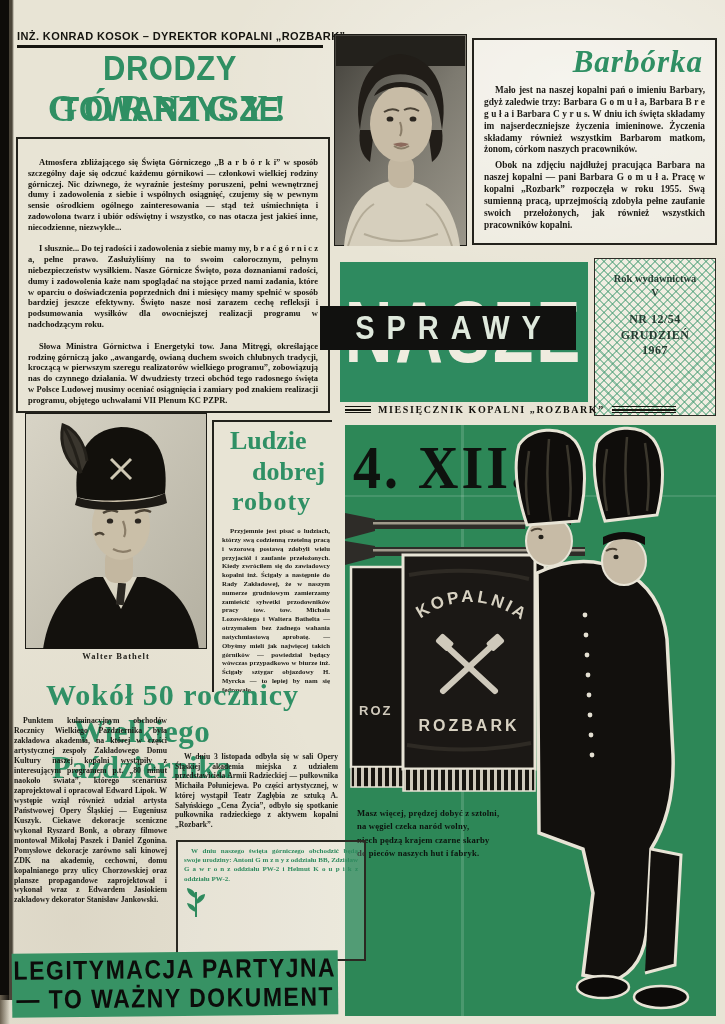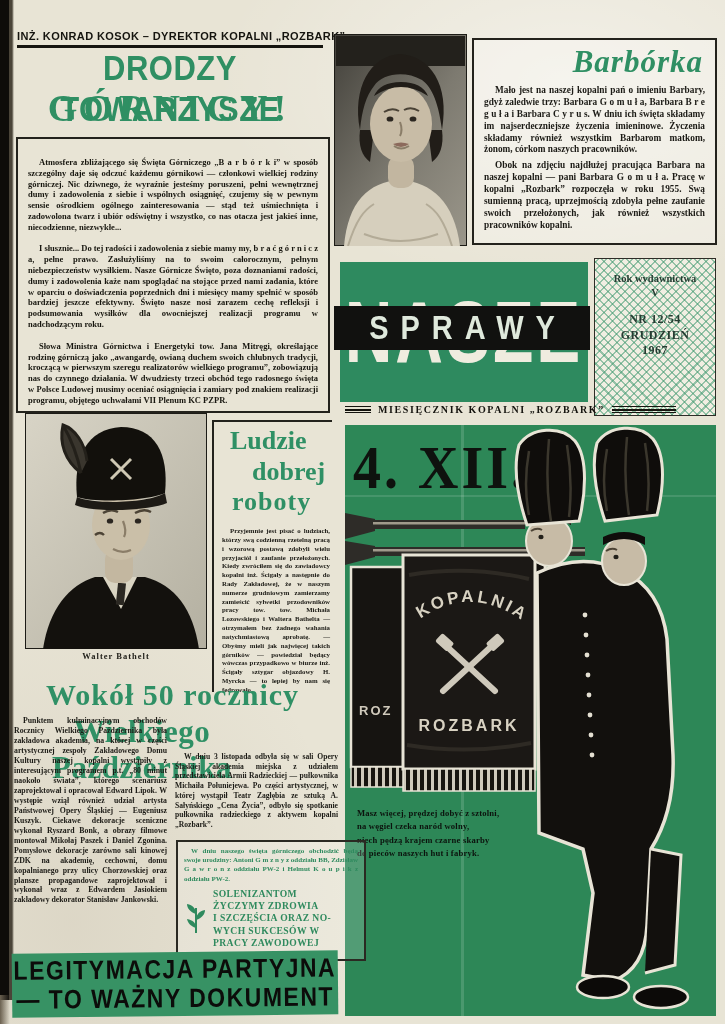--- a/index.html
+++ b/index.html
@@ -33,21 +33,21 @@
   
   .barborka{left:472px;top:38px;width:245px;height:207px;border:2px solid #23221c;padding:4px 10px 6px;box-sizing:border-box;overflow:hidden;background:rgba(255,255,255,.25);}
   .barborka h2{margin:0 2px 5px 0;text-align:right;font-style:italic;font-weight:bold;font-size:31px;color:#2f8f63;letter-spacing:1px;}
   .barborka p{margin:0 0 4px;font-size:9.3px;line-height:1.28;font-weight:bold;text-align:justify;text-indent:11px;}
 
   
   .mh-green{left:340px;top:262px;width:248px;height:140px;background:#2e8a5f;overflow:hidden;}
   .mh-title{width:100%;height:100%;display:flex;align-items:center;justify-content:center;
     font-family:"Liberation Sans",sans-serif;font-weight:bold;font-size:66px;color:#efecdf;
     letter-spacing:3px;transform:scaleY(1.32);}
-  .mh-band{left:334px;top:306px;width:256px;height:44px;background:#11110f;display:flex;align-items:center;justify-content:center;}
+  .mh-band{left:320px;top:306px;width:256px;height:44px;background:#11110f;display:flex;align-items:center;justify-content:center;}
   .mh-band span{font-family:"Liberation Sans",sans-serif;font-weight:bold;font-size:29px;color:#dfe9dc;letter-spacing:12px;padding-left:12px;transform:scaleY(1.12);}
   .edition{left:594px;top:258px;width:122px;height:158px;border:1.5px solid #2d2c26;box-sizing:border-box;
     background:
       repeating-linear-gradient(45deg, rgba(58,150,108,.50) 0 1.5px, rgba(0,0,0,0) 1.5px 6px),
       repeating-linear-gradient(-45deg, rgba(58,150,108,.50) 0 1.5px, rgba(0,0,0,0) 1.5px 6px),
       #f1eee2;
     text-align:center;padding-top:13px;font-weight:bold;color:#263c32;}
   .edition .l1{font-size:10.5px;line-height:1.3;}
   .edition .l2{font-size:12px;line-height:1.3;margin-top:13px;letter-spacing:.5px;}
   .mh-sub{left:345px;top:404px;width:360px;display:flex;align-items:center;gap:7px;}
@@ -314,25 +314,20 @@
 
   <aside class="abs wishes">
     <p class="intro">W dniu naszego święta górniczego obchodzić będą swoje urodziny: Antoni G m z n y z oddziału BB, Zdzisław G a w r o n z oddziału PW-2 i Helmut K o u p i k z oddziału PW-2.</p>
     <div class="main">
       <svg width="24" height="30" viewBox="0 0 24 30">
         <path d="M12,29 C12,18 12,10 12,4" stroke="#2f8a5e" stroke-width="2" fill="none"></path>
         <path d="M12,10 C6,8 3,4 3,0 C9,1 12,5 12,10 Z" fill="#2f8a5e"></path>
         <path d="M12,16 C18,14 21,10 21,6 C15,7 12,11 12,16 Z" fill="#2f8a5e"></path>
         <path d="M12,24 C6,22 4,19 3,15 C9,16 12,19 12,24 Z" fill="#2f8a5e"></path>
       </svg>
-      <div class="msg">SOLENIZANTOM
-ŻYCZYMY ZDROWIA
-I SZCZĘŚCIA ORAZ NO-
-WYCH SUKCESÓW W
-PRACY ZAWODOWEJ</div>
     </div>
   </aside>
 
   <div class="abs banner">
     <div>LEGITYMACJA PARTYJNA</div>
     <div>— TO WAŻNY DOKUMENT</div>
   </div>
 
 </div>
 

